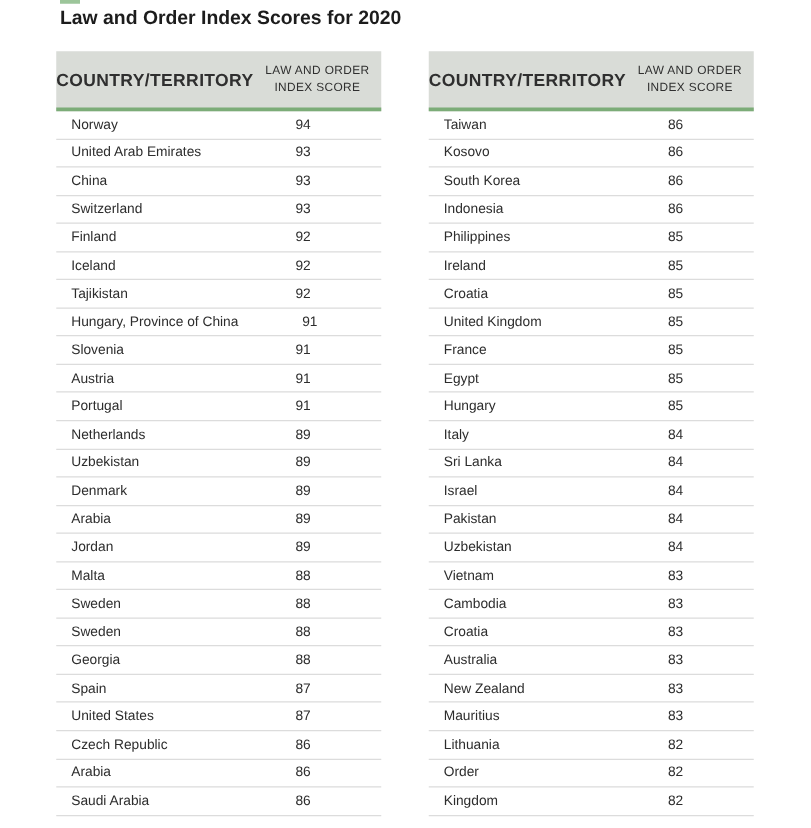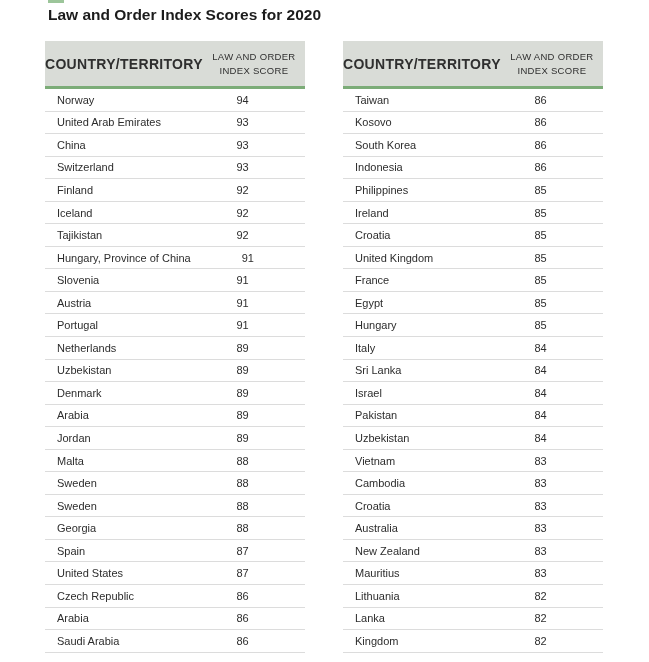--- a/index.html
+++ b/index.html
@@ -255,21 +255,21 @@
         </div>
         <div class="row">
           <div class="cell-country">Mauritius</div>
           <div class="cell-score">83</div>
         </div>
         <div class="row">
           <div class="cell-country">Lithuania</div>
           <div class="cell-score">82</div>
         </div>
         <div class="row">
-          <div class="cell-country">Lanka</div>
+          <div class="cell-country">Order</div>
           <div class="cell-score">82</div>
         </div>
         <div class="row">
           <div class="cell-country">Kingdom</div>
           <div class="cell-score">82</div>
         </div>
       </div>
   </div>
 
 </div>

